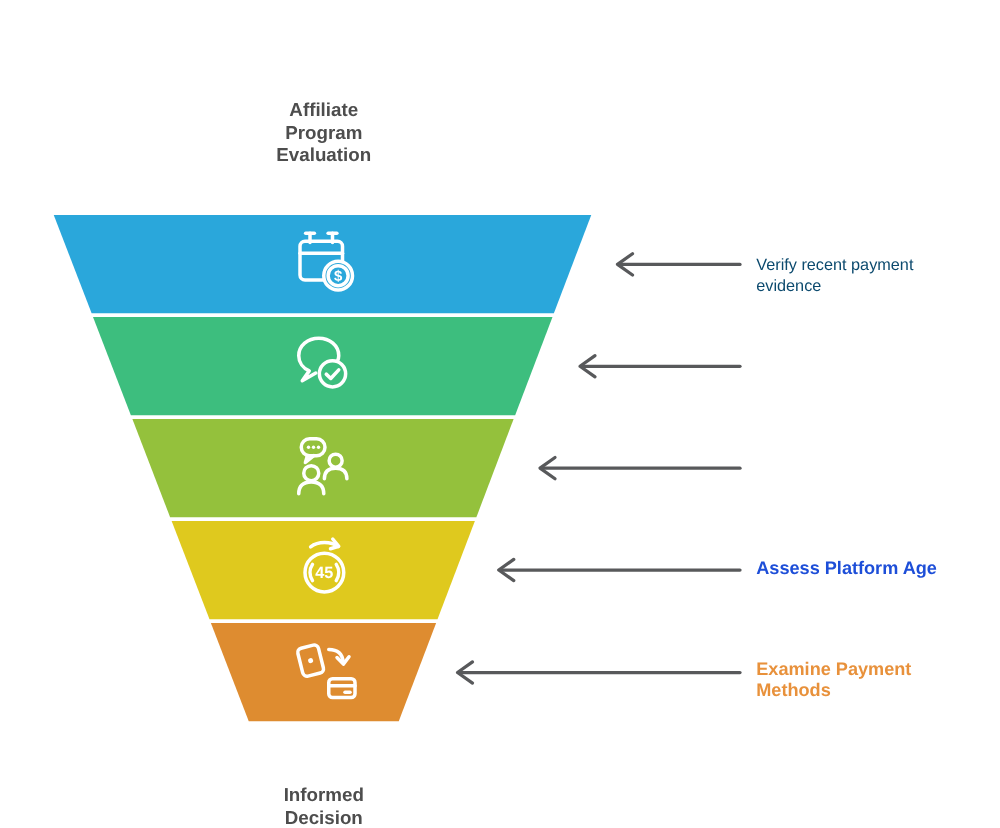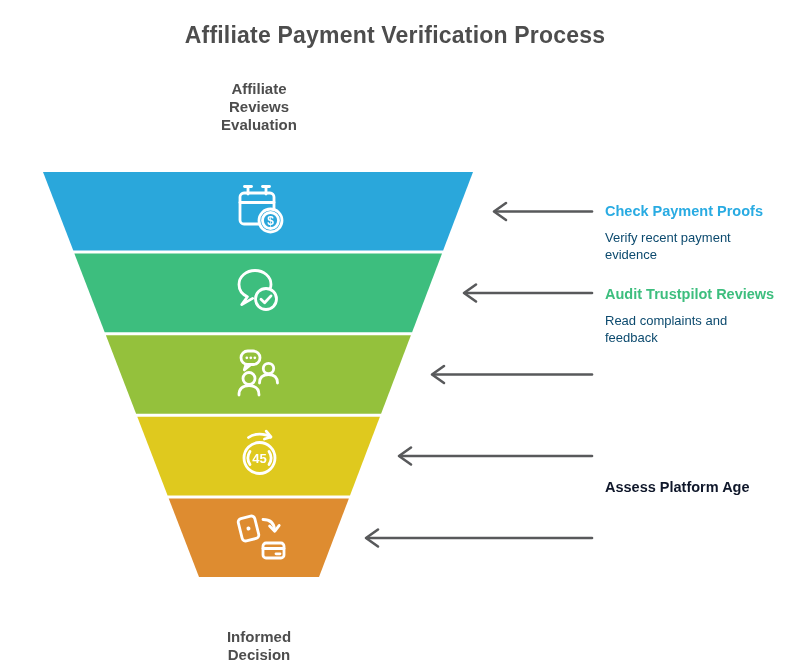--- a/index.html
+++ b/index.html
@@ -24,24 +24,23 @@
   }
   .step-label p{
     margin:0;font-size:13px;line-height:17px;color:#0c4a6e;white-space:pre-line;
   }
 </style>
 </head>
 <body>
 
 <div id="canvas">
 
-  <div class="title">Affiliate Payment Verification Process</div>
 
   <div id="top-label" class="cap-label">Affiliate
-Reviews
+Program
 Evaluation</div>
   <div id="bottom-label" class="cap-label">Informed
 Decision</div>
 
   <svg width="800" height="662" viewBox="0 0 800 662">
 
     <g>
       <polygon points="43,172 473,172 443.1,250.6 73.3,250.6" fill="#2AA7DB"></polygon>
       <polygon points="74.4,253.6 442.0,253.6 412.1,332.2 104.7,332.2" fill="#3DBE7E"></polygon>
       <polygon points="105.9,335.2 410.9,335.2 381.1,413.8 136.1,413.8" fill="#94C13C"></polygon>
@@ -121,32 +120,28 @@
         <path d="M31 9.5 C38.5 9.5 42 13.5 42.5 19.5"></path>
         <polyline points="37.6,16 42.7,21.3 47.2,15.4"></polyline>
         <rect x="31" y="33" width="21" height="15" rx="3"></rect>
         <line x1="31" y1="38.5" x2="52" y2="38.5"></line>
         <line x1="44" y1="43.8" x2="48" y2="43.8"></line>
       </g>
     </g>
   </svg>
 
   <div class="step-label" style="top:203px">
-    <h3 style="color: rgb(41, 171, 226);">Check Payment Proofs</h3>
     <p>Verify recent payment
 evidence</p>
   </div>
 
-  <div class="step-label" style="top:286px">
-    <h3 style="color: rgb(61, 190, 126);">Audit Trustpilot Reviews</h3>
-    <p>Read complaints and
-feedback</p>
-  </div>
 
 
   <div class="step-label" style="top:447px">
-    <h3 style="color: #0f172a; margin-top: 32px;">Assess Platform Age</h3>
+    <h3 style="color: #1d4ed8;">Assess Platform Age</h3>
   </div>
 
   <div class="step-label" style="top:528px">
+    <h3 style="color: rgb(232, 145, 59);">Examine Payment
+Methods</h3>
   </div>
 
 </div>
 
 </body></html>

